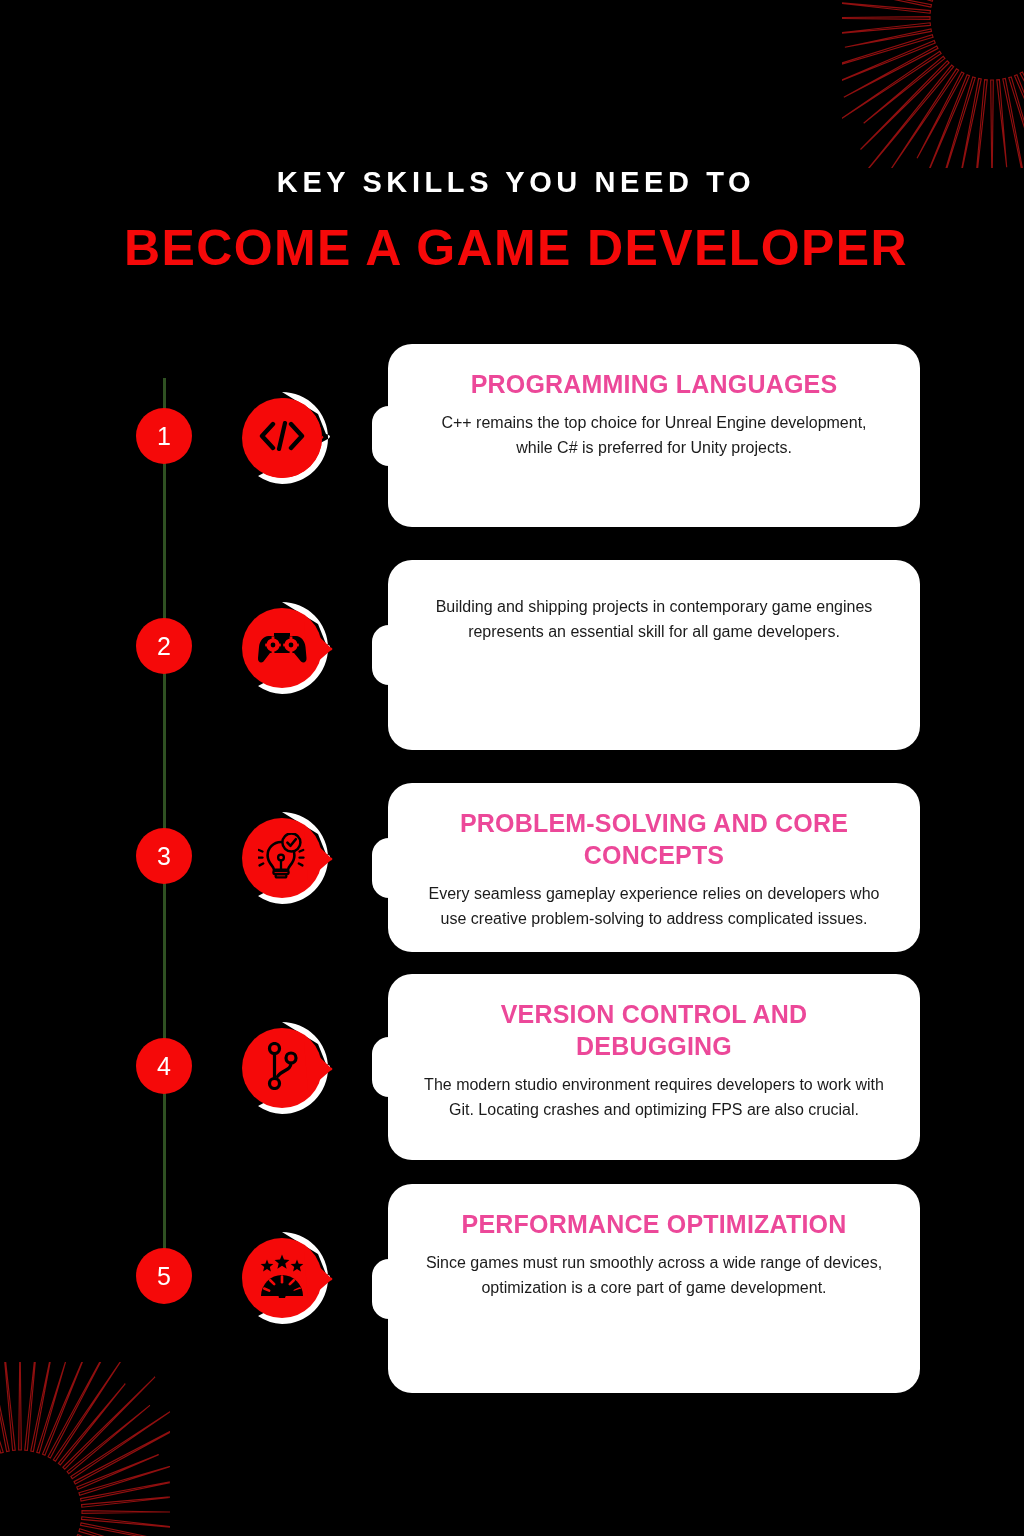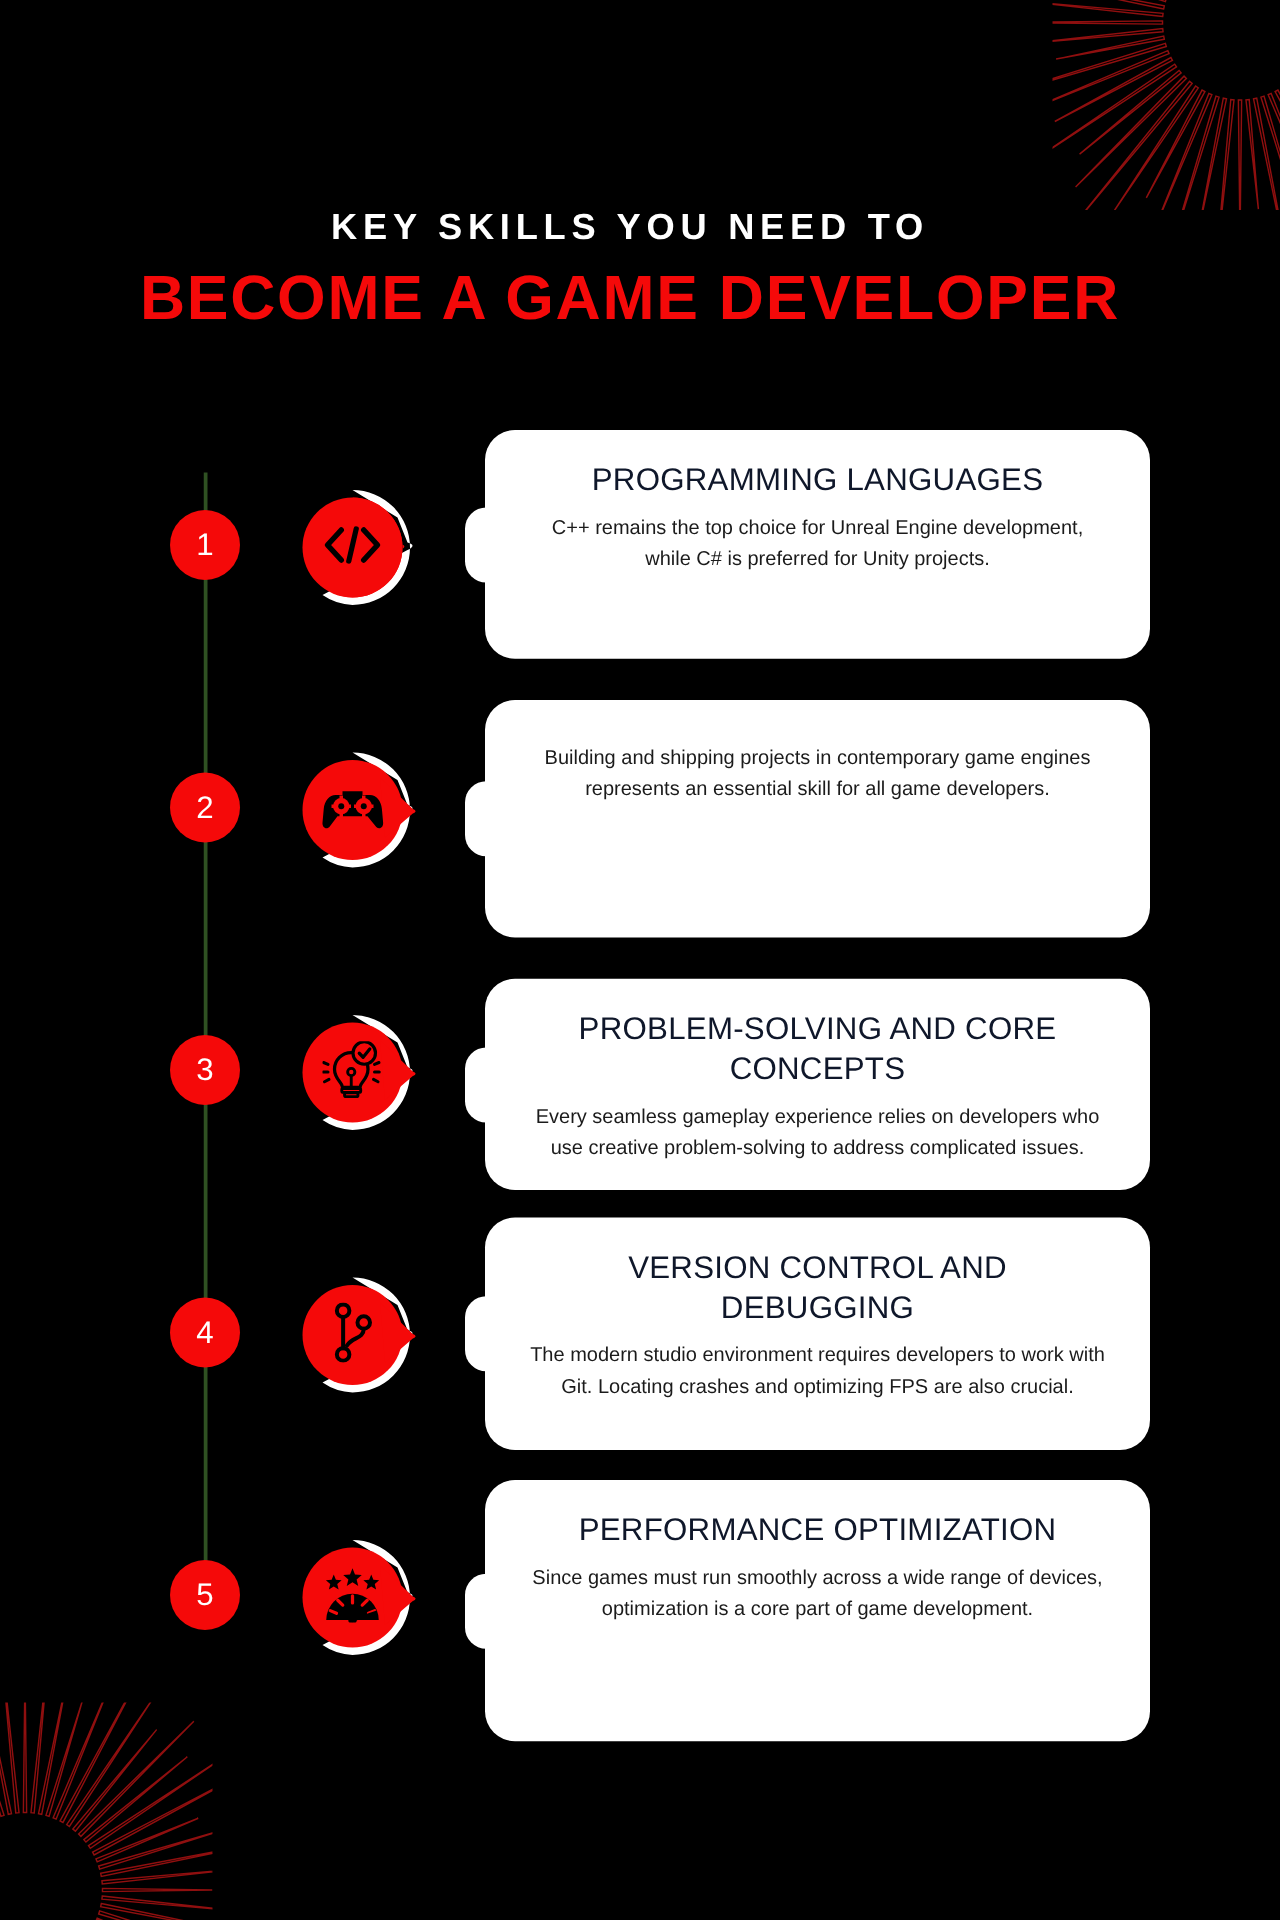--- a/index.html
+++ b/index.html
@@ -11,37 +11,37 @@
     background:#000000;
   }
 
   
   .burst{ position:absolute; pointer-events:none; }
   #burst-tr{ top:-132px; right:-118px; }
   #burst-bl{ bottom:-126px; left:-130px; }
 
   
   .header{
-    position:absolute; top:0; left:0; width:1008px;
+    position:absolute; top:0; left:12px; width:1008px;
     padding-top:168px; text-align:center;
   }
   .kicker{
     color:#ffffff;
     font-size:29px;
     font-weight:700;
     letter-spacing:4.6px;
     line-height:1;
   }
   .headline{
     color:#f50909;
     font-size:50px;
     font-weight:800;
     letter-spacing:1.4px;
     line-height:1;
-    margin-top:16px;
+    margin-top:26px;
   }
 
   
   .timeline{
     position:absolute;
     left:0; top:344px;
     width:1024px;
   }
   .spine{
     position:absolute;
@@ -103,23 +103,23 @@
     content:"";
     position:absolute;
     left:-16px;
     top:50%;
     transform:translateY(-50%);
     width:34px; height:60px;
     background:#ffffff;
     border-radius:17px;
   }
   .card-title{
-    color:#0f172a;
+    color:#ec4899;
     font-size:25px;
-    font-weight:400;
+    font-weight:700;
     letter-spacing:0.2px;
     line-height:1.28;
   }
   .card-body{
     color:#1b1b1b;
     font-size:16px;
     font-weight:400;
     line-height:1.56;
     margin-top:11px;
   }

